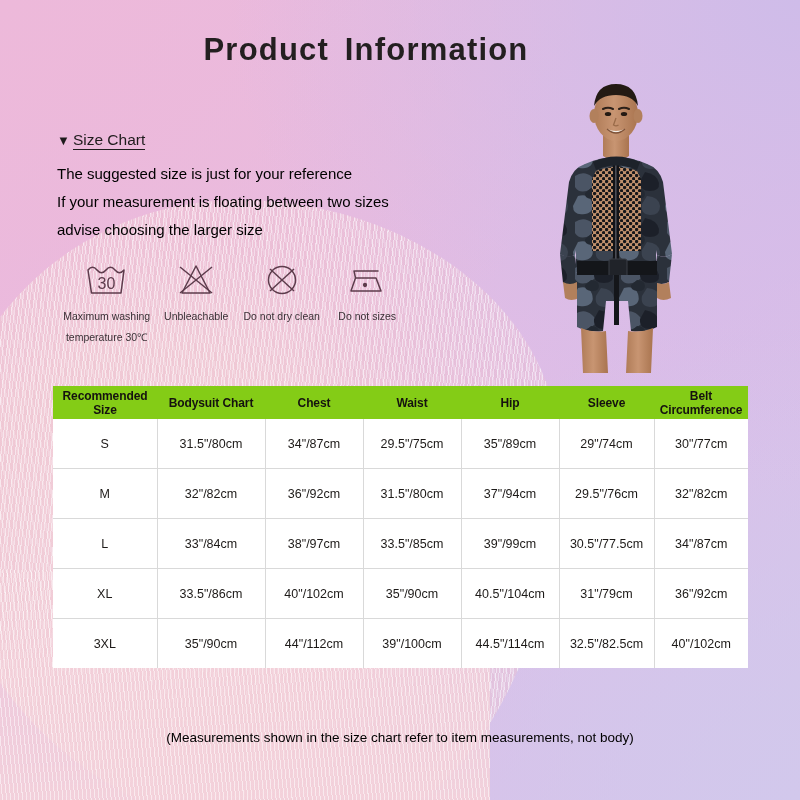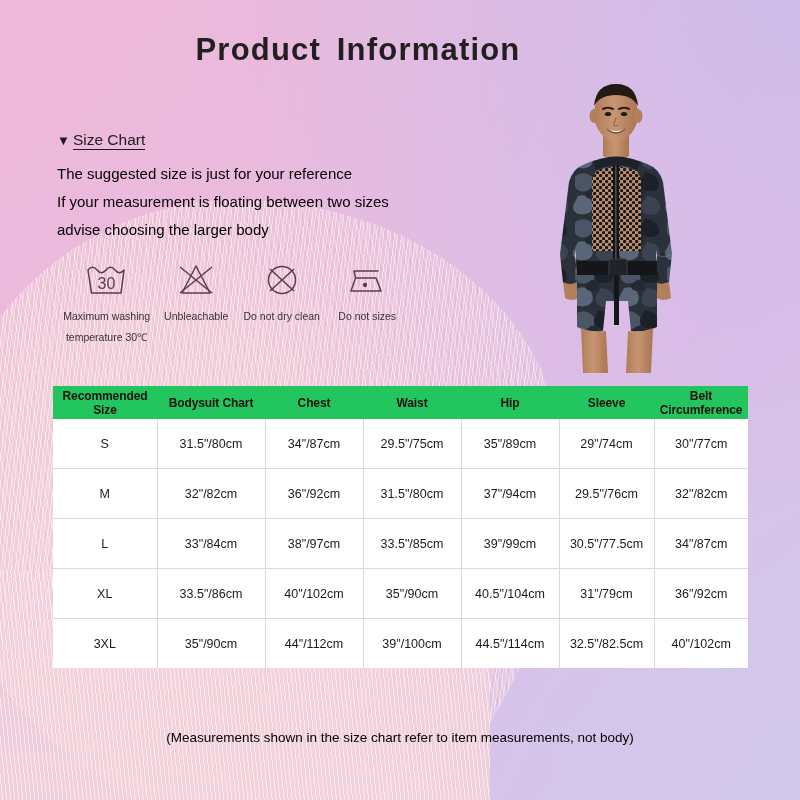--- a/index.html
+++ b/index.html
@@ -64,21 +64,21 @@
         rgba(255,255,255,0.50) 0px, rgba(255,255,255,0.50) 1px,
         rgba(242,203,213,0.28) 1px, rgba(242,203,213,0.28) 4px),
       linear-gradient(to top, rgba(244,212,220,0.92) 0%, rgba(244,212,220,0.55) 55%, rgba(244,212,220,0) 100%);
     filter: blur(0.5px);
   }
 
   
   .title {
     position: absolute;
     top: 32px;
-    left: 4px;
+    left: 12px;
     width: 708px;
     text-align: center;
     font-size: 31px;
     font-weight: bold;
     letter-spacing: 1.2px;
     color: #231f20;
     word-spacing: 6px;
   }
 
   
@@ -147,21 +147,21 @@
     position: absolute;
     left: 53px;
     top: 386px;
     width: 695px;
     border-collapse: collapse;
     table-layout: fixed;
     background: #fff;
     font-size: 12.5px;
   }
   .size-table th {
-    background: #22c55e;
+    background: #84cc16;
     color: #15120f;
     font-weight: bold;
     height: 31px;
     font-size: 12px;
     text-align: center;
     border: none;
     letter-spacing: -0.1px;
   }
   .size-table td {
     height: 47px;
@@ -197,21 +197,21 @@
 
   <div class="title">Product  Information</div>
 
   <div class="sizechart-head">
     <span class="caret">▼</span><span class="label">Size Chart</span>
   </div>
 
   <div class="note-lines">
     <div>The suggested size is just for your reference</div>
     <div>If your measurement is floating between two sizes</div>
-    <div>advise choosing the larger body</div>
+    <div>advise choosing the larger size</div>
   </div>
 
   <div class="care-row">
 
     <div class="care-item">
       <div class="glyph">
         <svg width="46" height="36" viewBox="0 0 46 36" fill="none" stroke="#5d3c4c" stroke-width="1.5">
           <path d="M4 8 Q8.5 2.5 13 8 Q17.5 13.5 22 8 Q26.5 2.5 31 8 Q35.5 13.5 40 8
                    L37 31 L7.5 31 Z" stroke-linejoin="round"></path>
           <text x="22.5" y="27" font-family="Liberation Sans, sans-serif" font-size="16" fill="#5d3c4c" stroke="none" text-anchor="middle">30</text>

